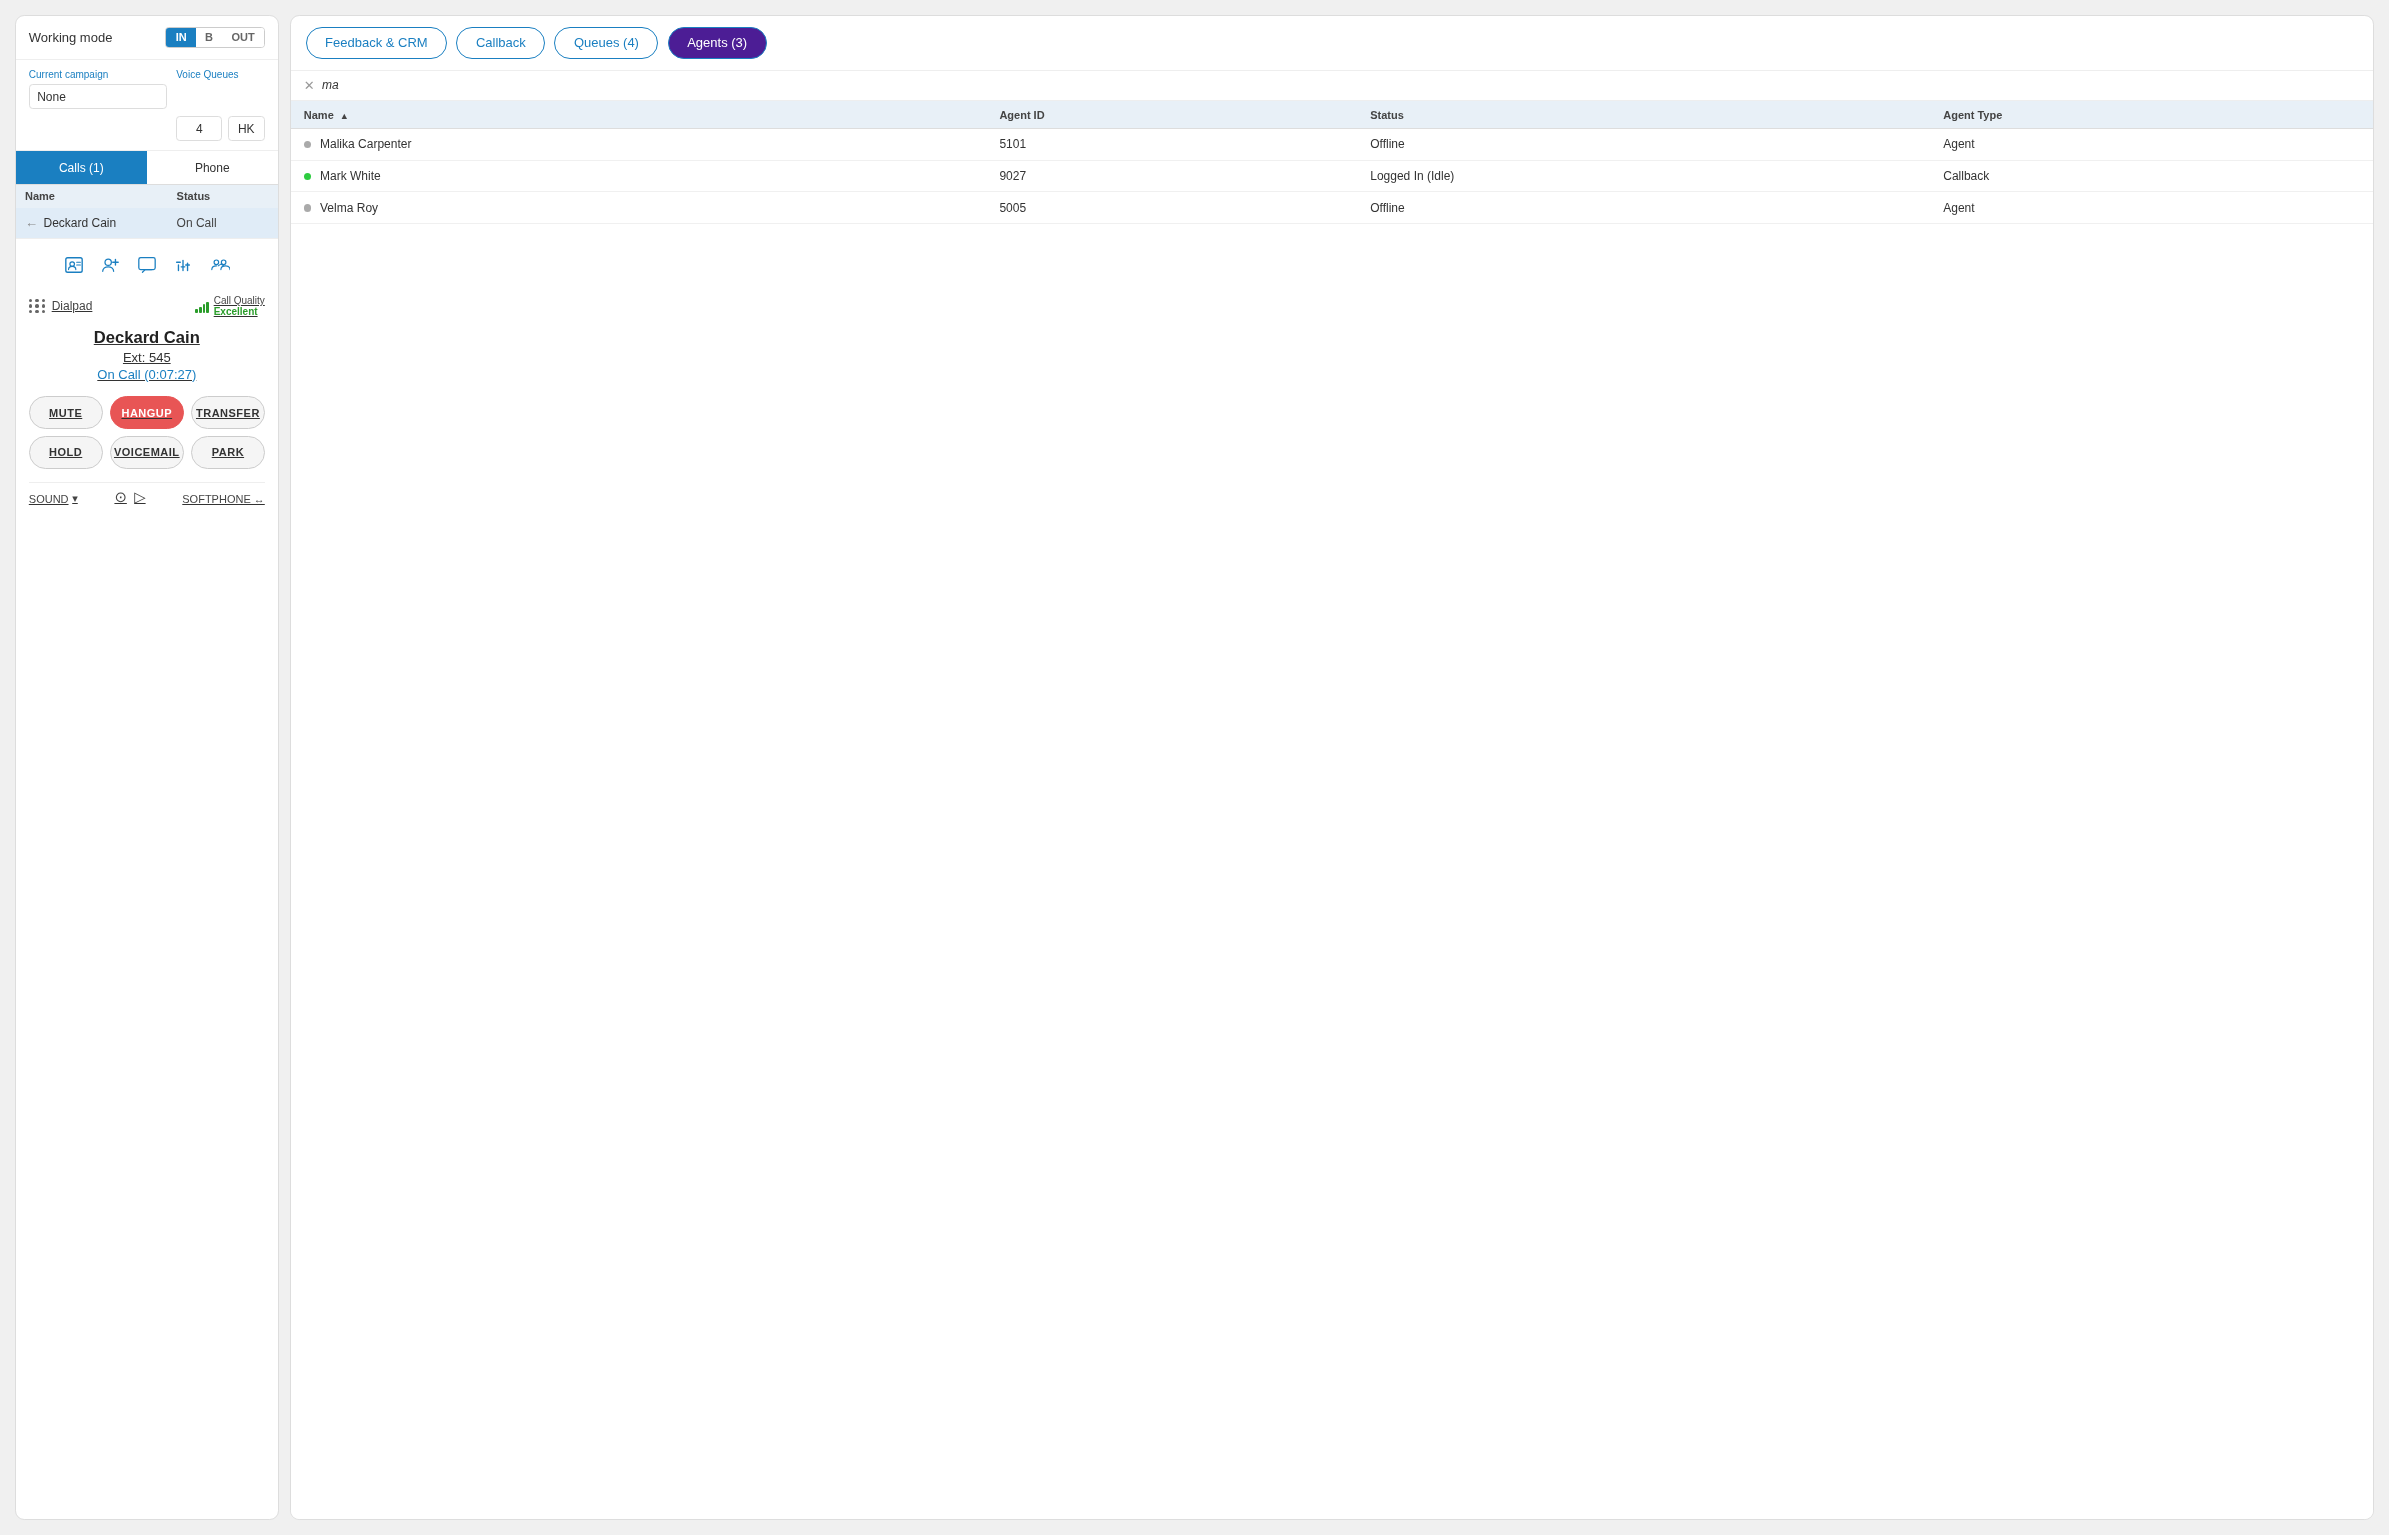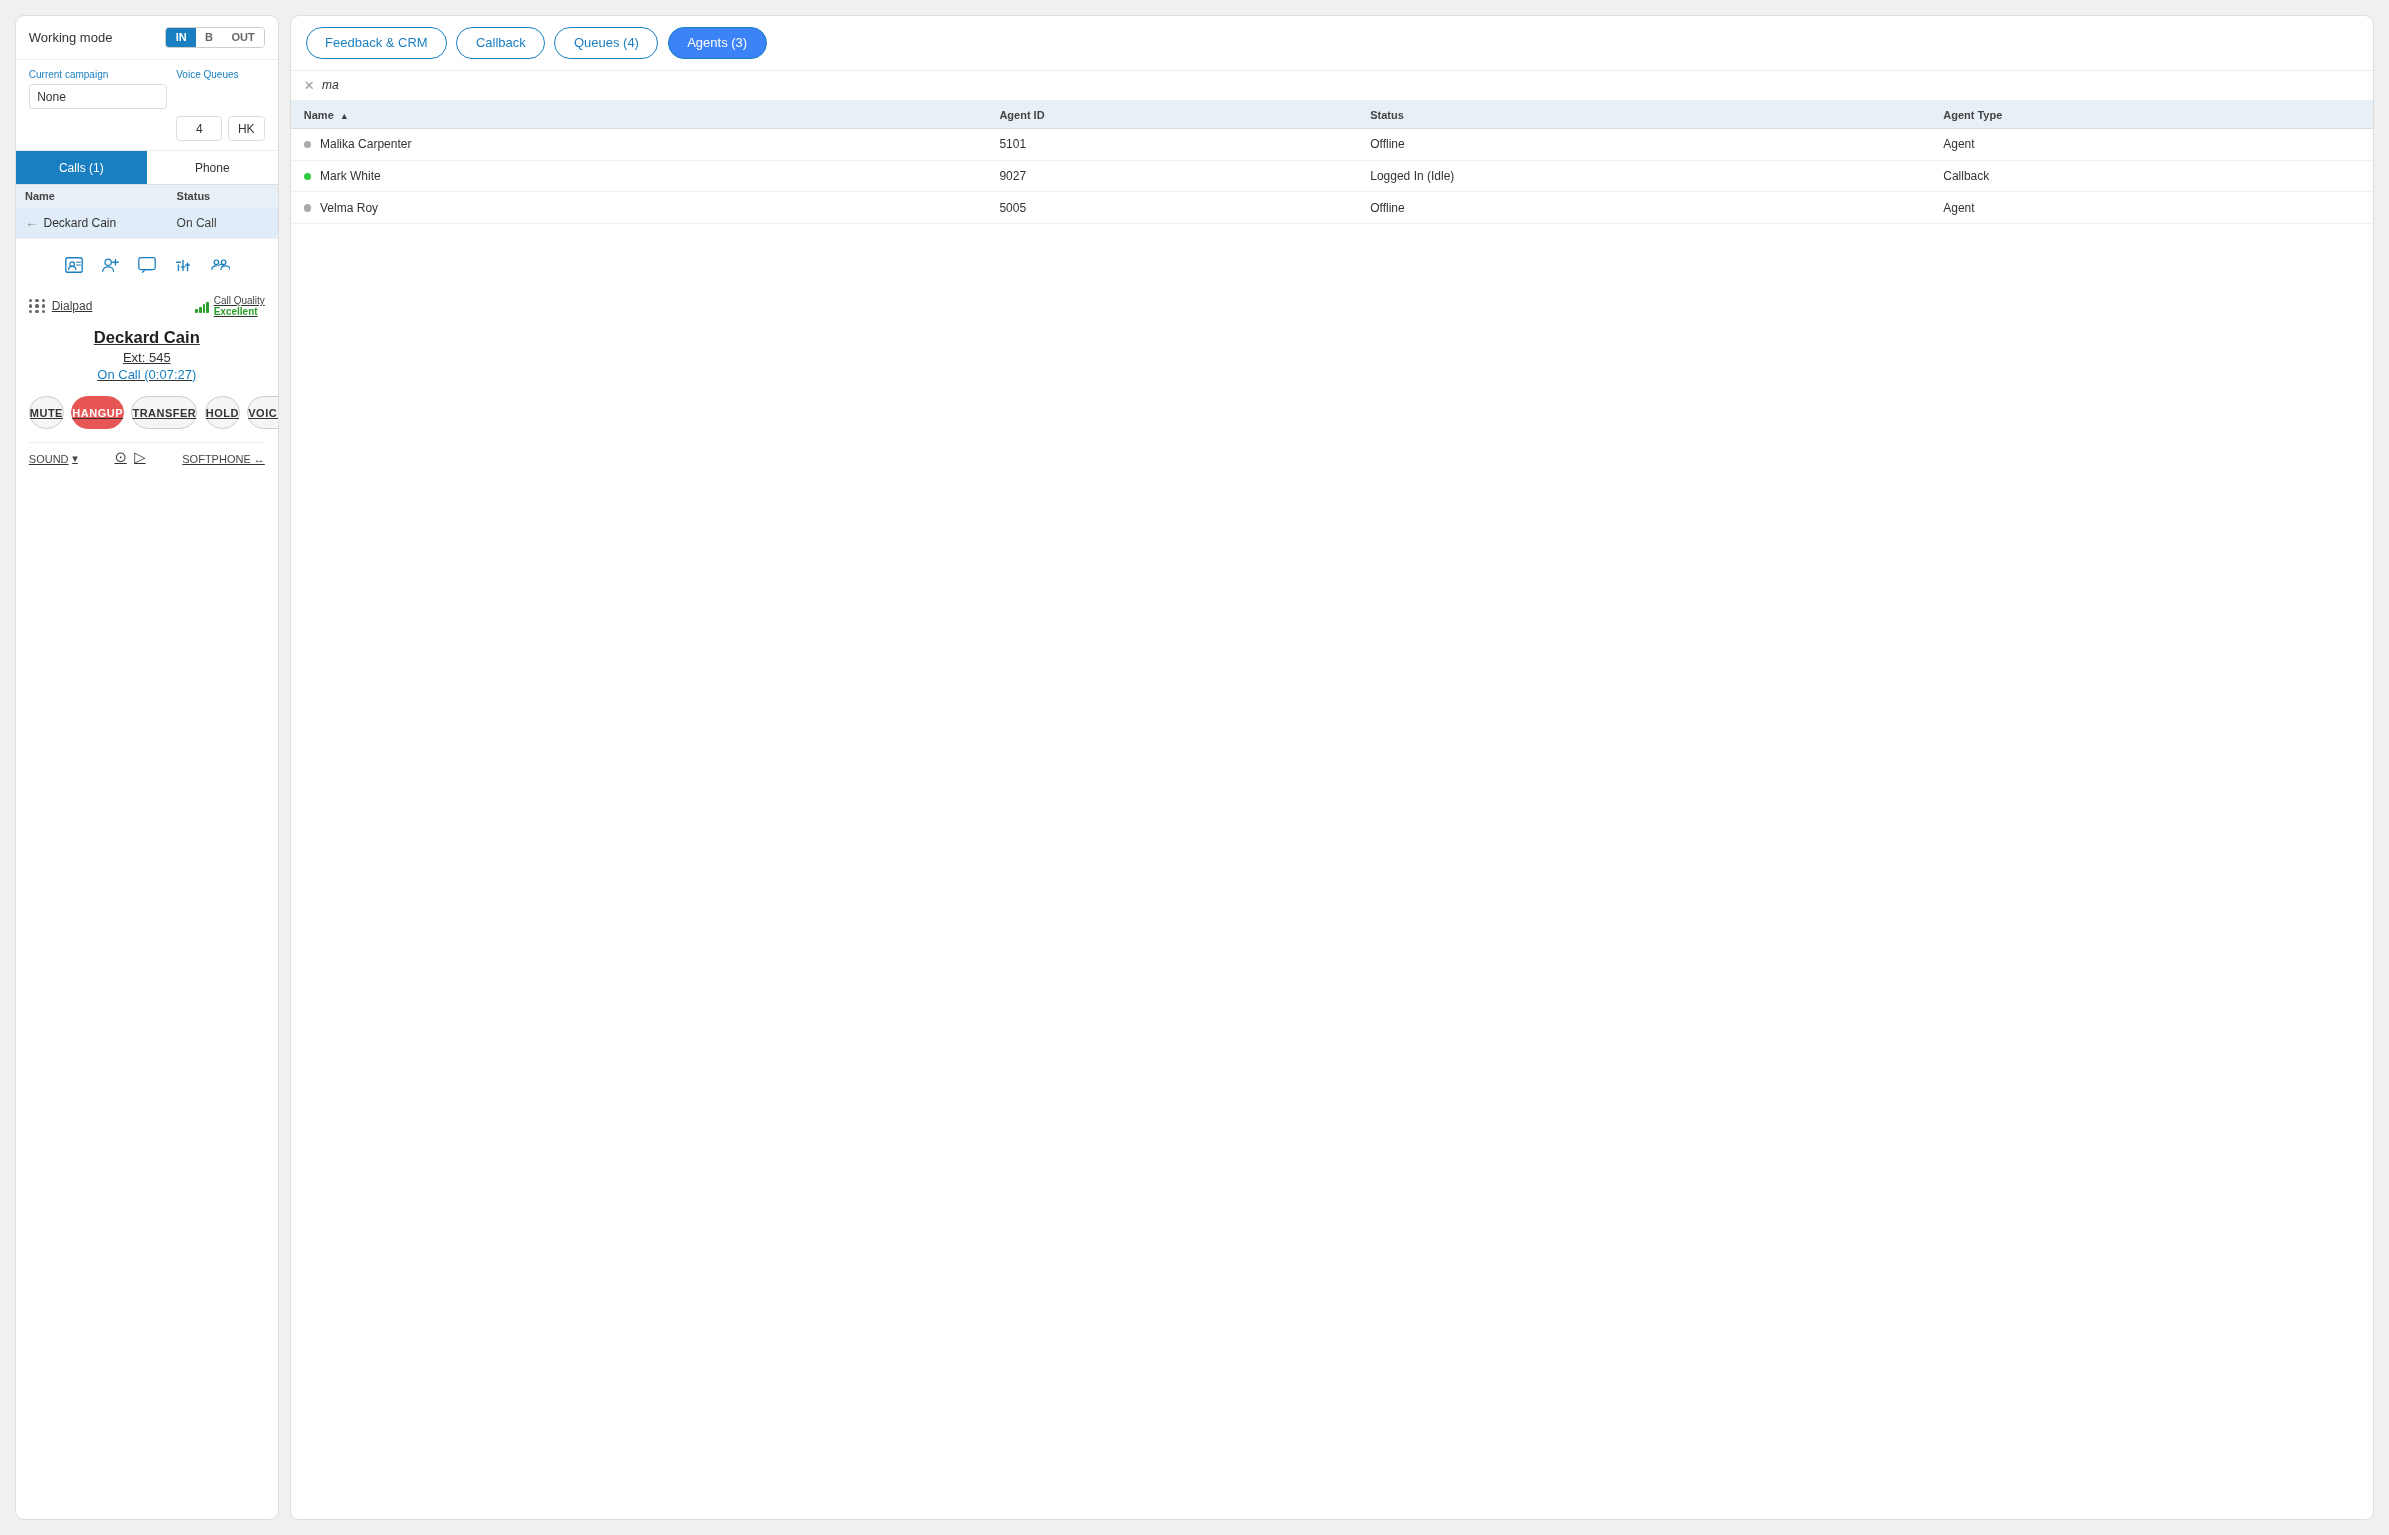--- a/index.html
+++ b/index.html
@@ -242,21 +242,21 @@
       color: #333;
       margin-top: 1.8px;
     }
     .call-status {
       font-size: 13px;
       color: #1a7fc1;
       margin-top: 1.8px;
     }
     .action-buttons {
       display: flex;
-      flex-direction: row;
+      flex-direction: column;
       gap: 7.4px;
       margin-bottom: 13px;
     }
     .action-row {
       display: flex;
       gap: 7.4px;
       justify-content: center;
     }
     .action-btn {
       flex: 1;
@@ -323,21 +323,21 @@
       padding: 7.4px 18.5px;
       border-radius: 18.5px;
       border: 1.8px solid #1a7fc1;
       background: #fff;
       color: #1a7fc1;
       font-size: 13px;
       font-weight: 500;
       cursor: pointer;
     }
     .nav-tab.active {
-      background: #3b82f6;
+      background: #4c1d95;
       color: #fff;
     }
 
     
     .agents-search-bar {
       display: flex;
       align-items: center;
       padding: 7.4px 13px;
       gap: 7.4px;
       border-bottom: 0.9px solid #eee;

